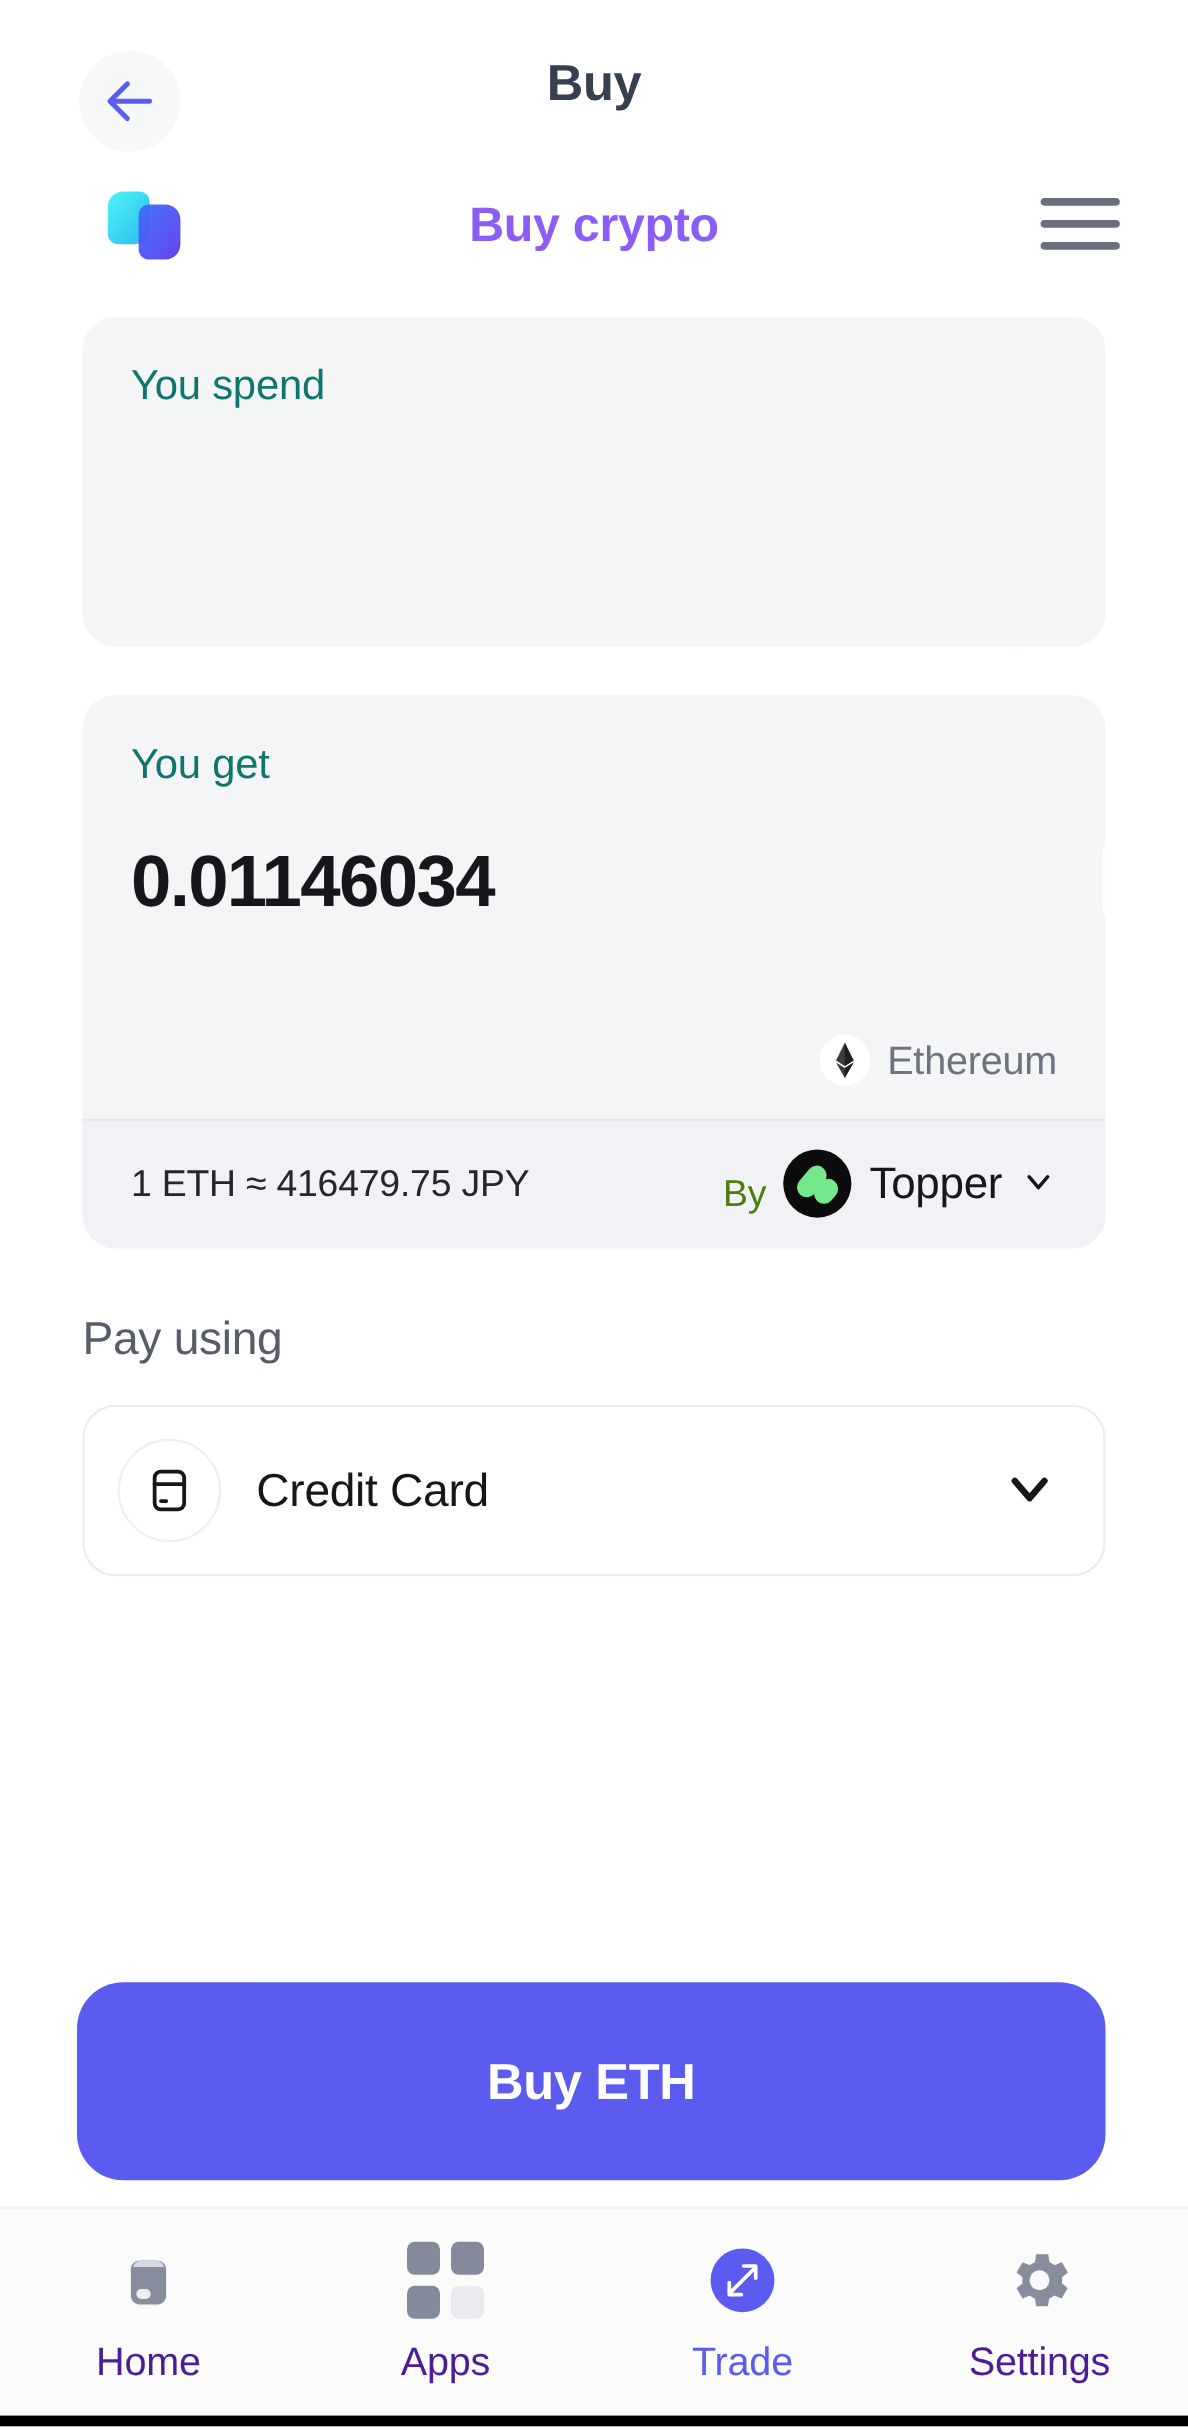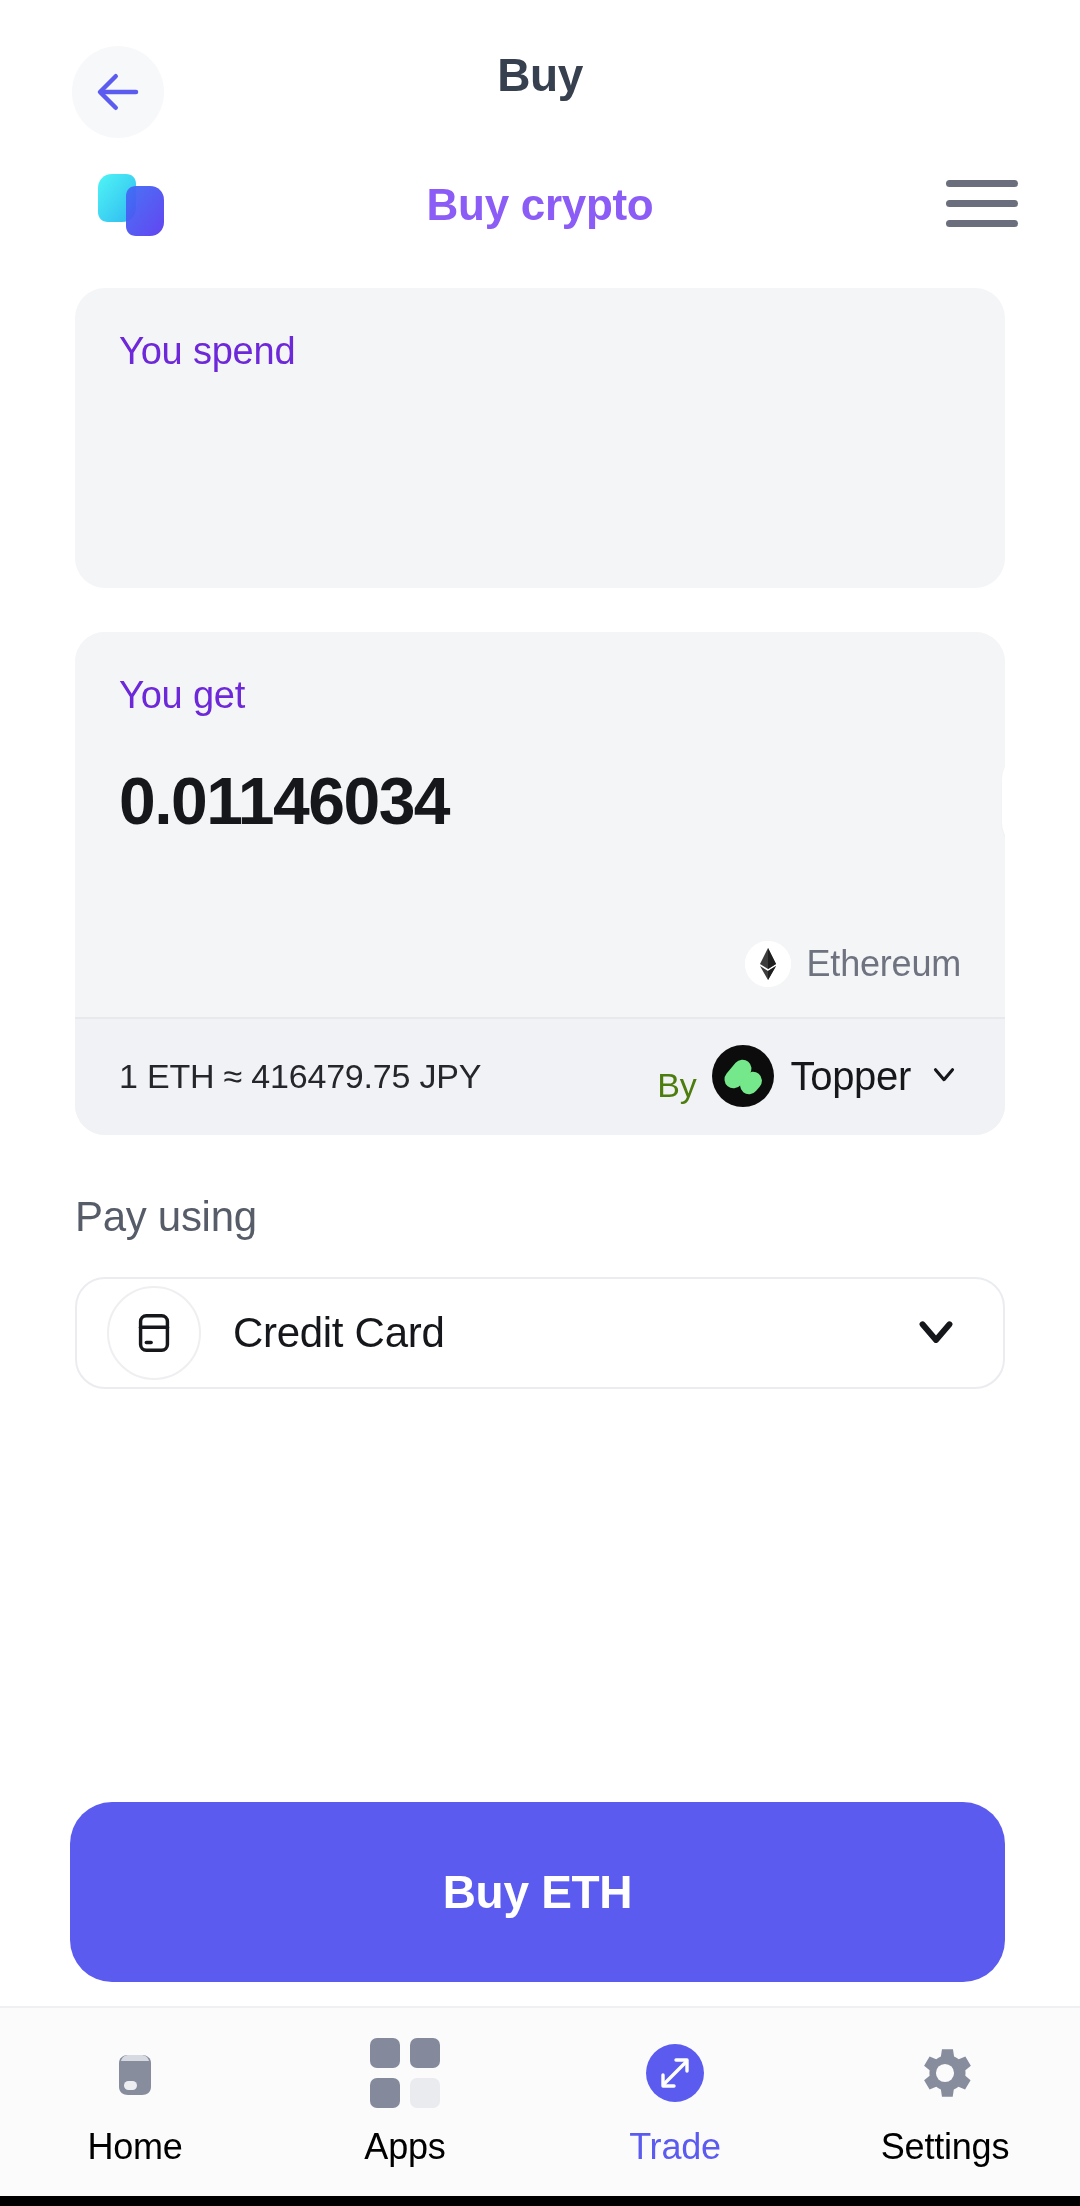--- a/index.html
+++ b/index.html
@@ -123,21 +123,21 @@
   }
   .panel-get {
     background: #f4f5f7;
     padding: 42px 44px 0 44px;
     height: 385px;
     position: relative;
   }
 
   .field-label {
     font-size: 38px;
-    color: #6d28d9;
+    color: #0f766e;
     font-weight: 400;
     letter-spacing: -0.2px;
   }
 
   .amount-row {
     display: flex;
     align-items: center;
     justify-content: space-between;
     margin-top: 36px;
   }
@@ -262,21 +262,21 @@
 
   
   .pay-label {
     margin-top: 58px;
     font-size: 42px;
     color: #575c69;
     letter-spacing: -0.3px;
   }
   .pay-select {
     margin-top: 36px;
-    height: 112px;
+    height: 156px;
     border: 2px solid #ebecf0;
     border-radius: 30px;
     background: #ffffff;
     display: flex;
     align-items: center;
     padding: 0 40px 0 30px;
     cursor: pointer;
   }
   .pay-icon-circle {
     width: 94px;
@@ -334,21 +334,21 @@
   }
   .navicon {
     width: 78px;
     height: 78px;
     display: flex;
     align-items: center;
     justify-content: center;
   }
   .navlabel {
     font-size: 36px;
-    color: #000000;
+    color: #4c1d95;
     letter-spacing: -0.2px;
   }
   .navitem.active .navlabel { color: #5b5bf0; }
 
   .home-indicator {
     position: absolute;
     left: 0; right: 0; bottom: 0;
     height: 10px;
     background: #000000;
   }

